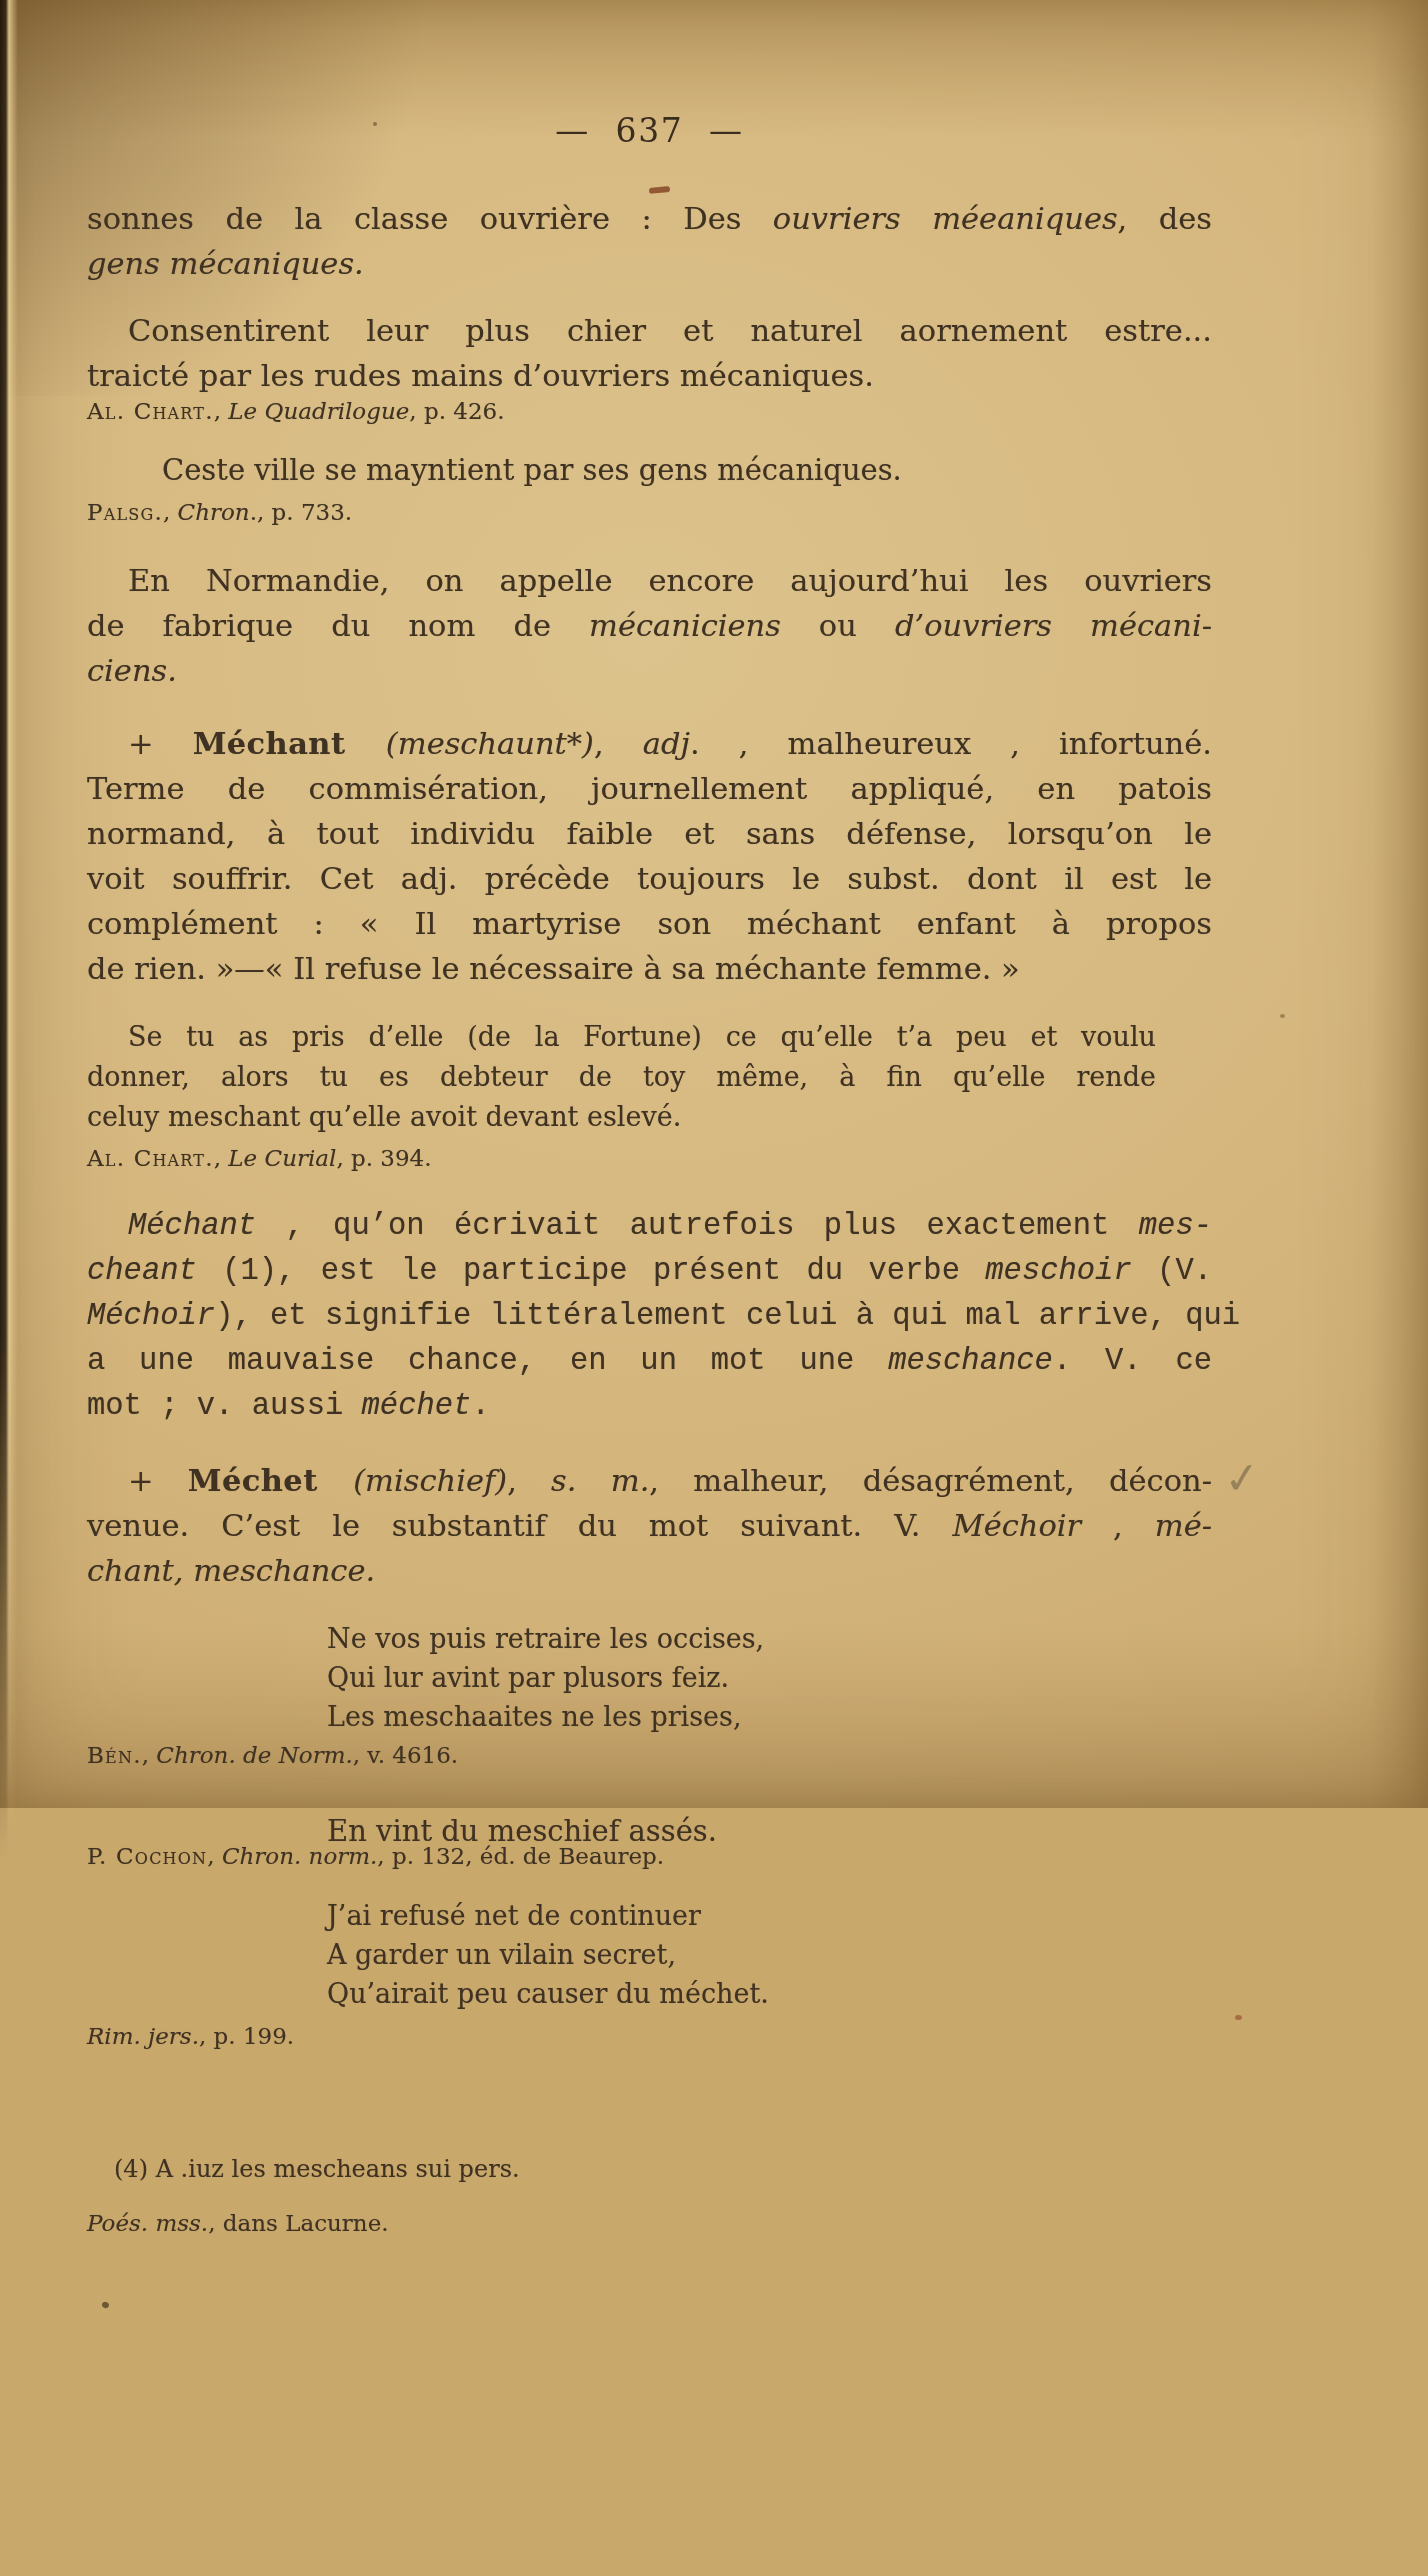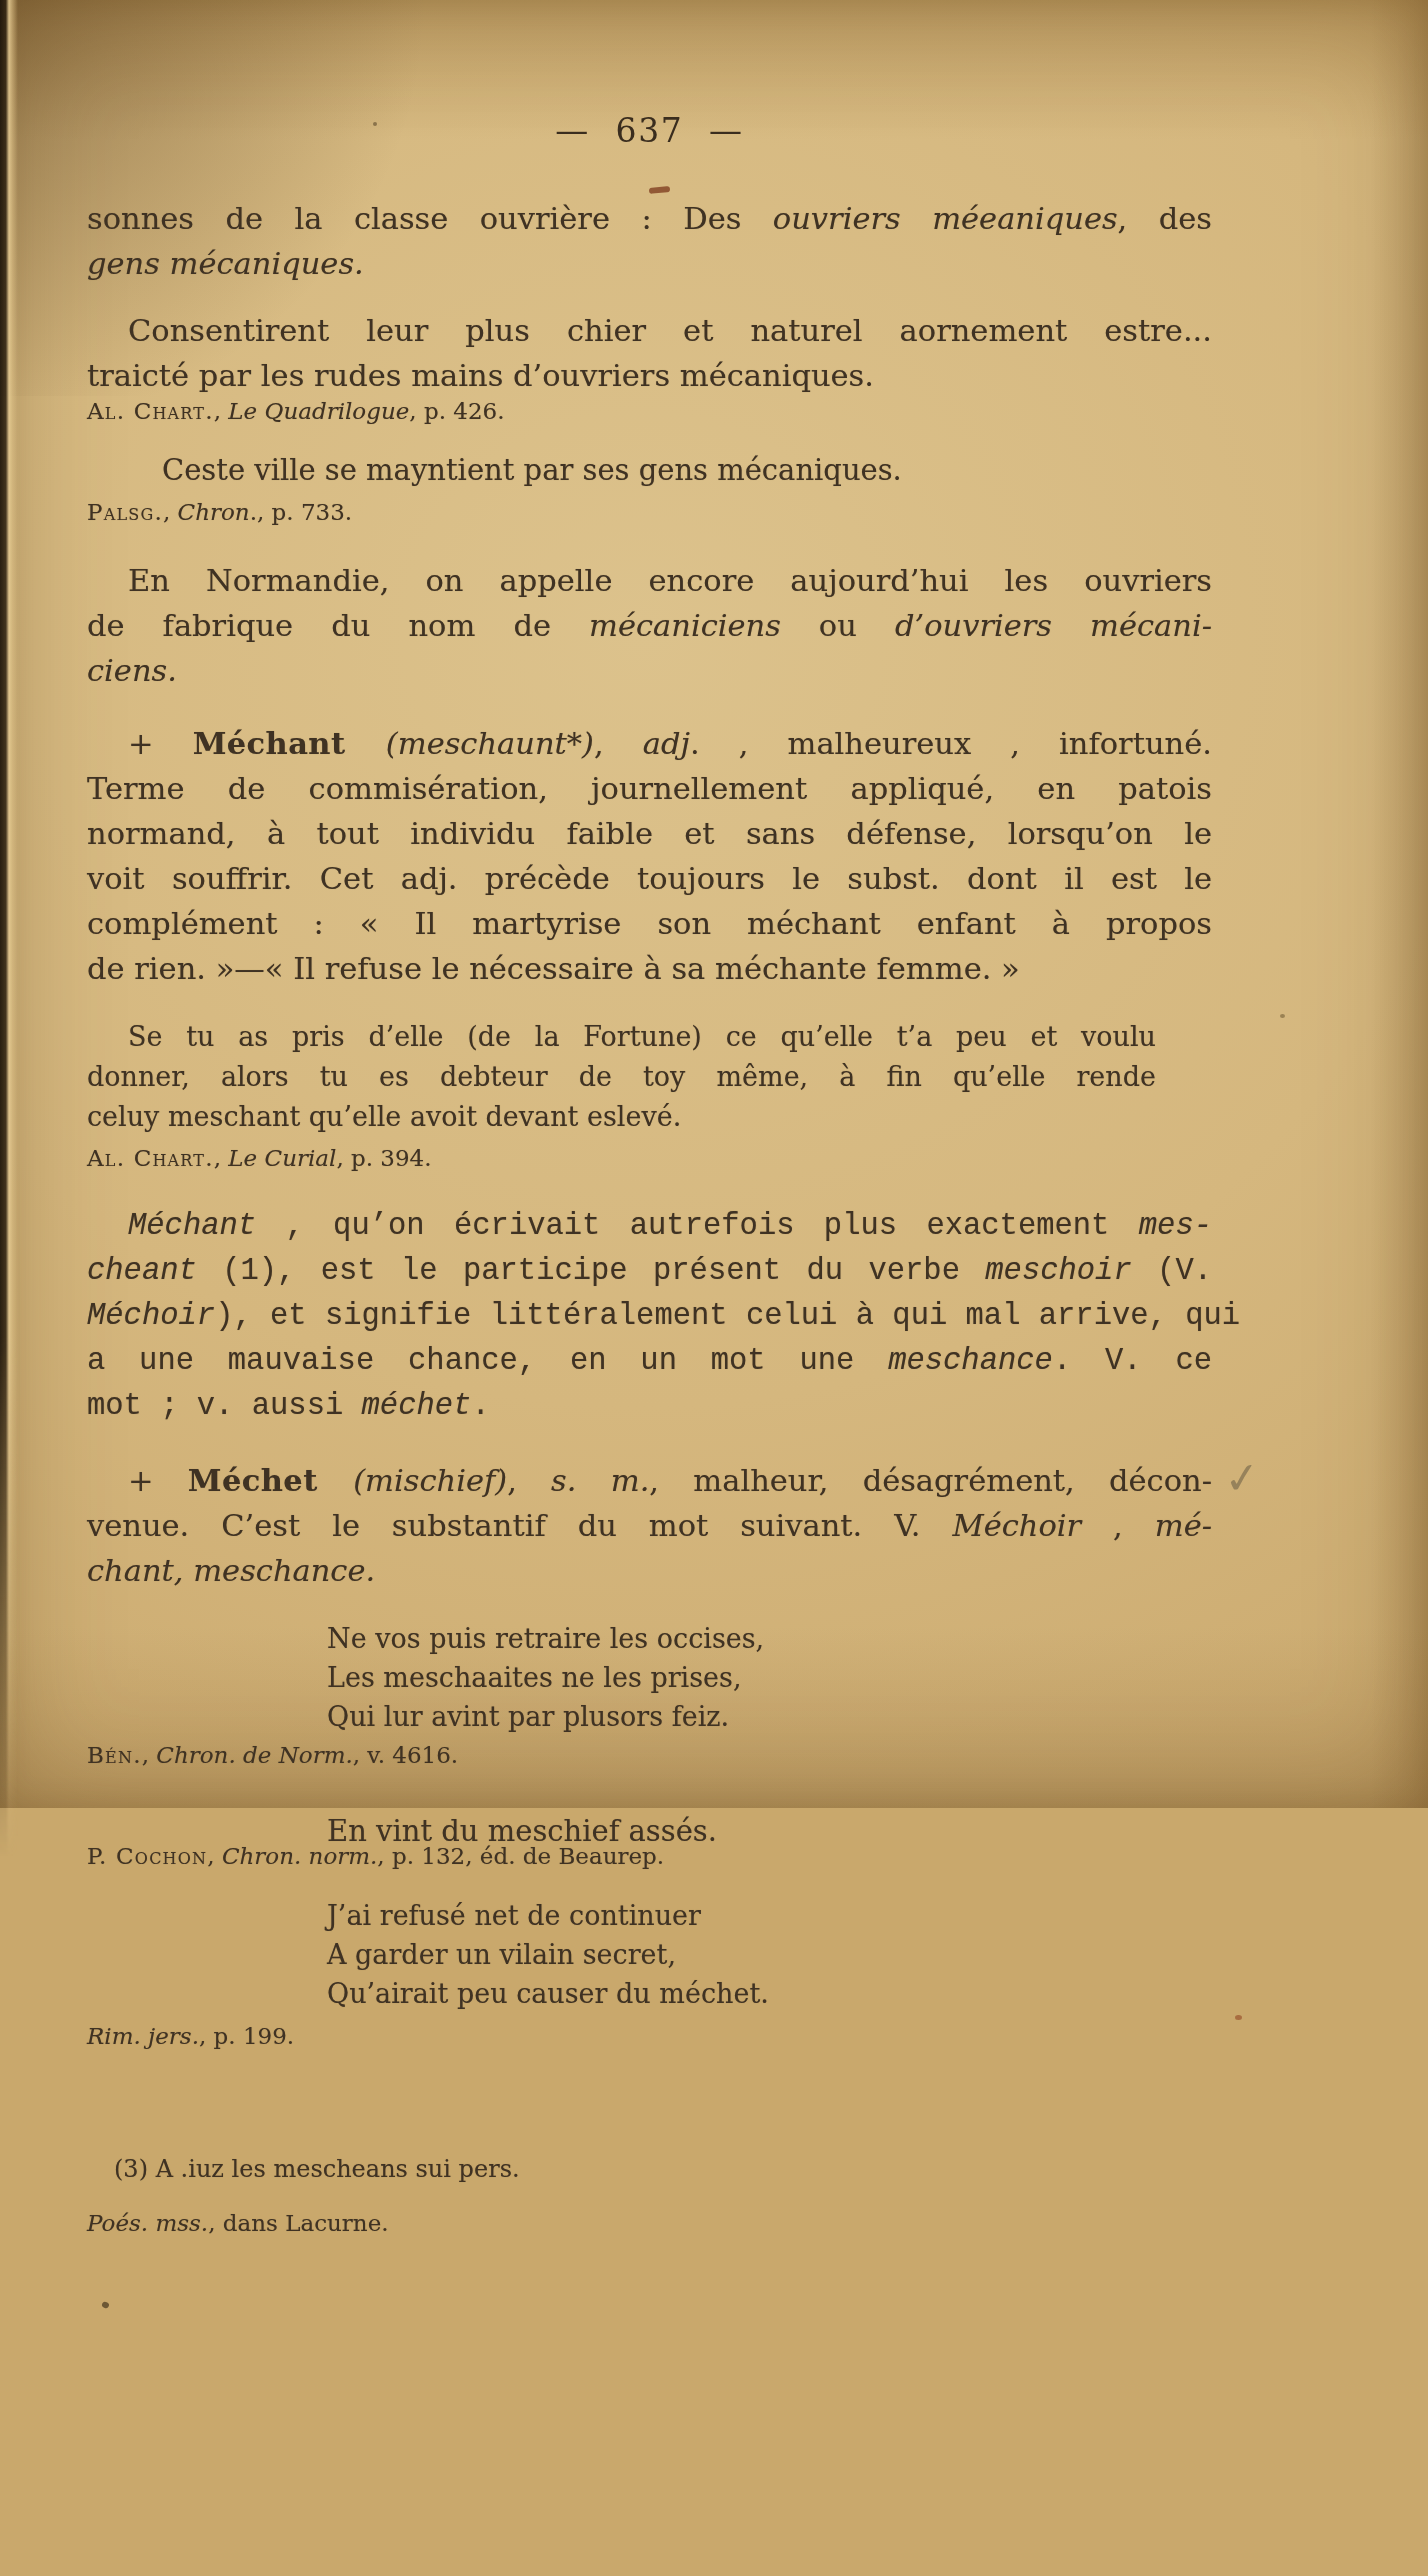--- a/index.html
+++ b/index.html
@@ -161,42 +161,42 @@
         <div class="line jline" data-name="paragraph-mechant-ecrivait-line-4"><span class="s-n" data-name="text-segment">a une mauvaise chance, en un mot une </span><span class="s-i" data-name="text-segment">meschance</span><span class="s-n" data-name="text-segment">. V. ce</span></div>
         <div class="line" data-name="paragraph-mechant-ecrivait-line-5"><span class="s-n" data-name="text-segment">mot ; v. aussi </span><span class="s-i" data-name="text-segment">méchet</span><span class="s-n" data-name="text-segment">.</span></div>
       </div>
       <div class="block entry indent" data-name="entry-mechet">
         <div class="line jline" data-name="entry-mechet-line-1"><span class="s-n" data-name="text-segment">+ </span><span class="s-b" data-name="text-segment">Méchet </span><span class="s-i" data-name="text-segment">(mischief)</span><span class="s-n" data-name="text-segment">, </span><span class="s-i" data-name="text-segment">s. m.</span><span class="s-n" data-name="text-segment">, malheur, désagrément, décon-</span></div>
         <div class="line jline" data-name="entry-mechet-line-2"><span class="s-n" data-name="text-segment">venue. C’est le substantif du mot suivant. V. </span><span class="s-i" data-name="text-segment">Méchoir</span><span class="s-n" data-name="text-segment"> , </span><span class="s-i" data-name="text-segment">mé-</span></div>
         <div class="line" data-name="entry-mechet-line-3"><span class="s-i" data-name="text-segment">chant, meschance.</span></div>
       </div>
       <div class="block poem" data-name="poem-ne-vos-puis">
         <div class="line" data-name="poem-ne-vos-puis-line-1"><span class="s-n" data-name="text-segment">Ne vos puis retraire les occises,</span></div>
+        <div class="line" data-name="poem-ne-vos-puis-line-3"><span class="s-n" data-name="text-segment">Qui lur avint par plusors feiz.</span></div>
         <div class="line" data-name="poem-ne-vos-puis-line-2"><span class="s-n" data-name="text-segment">Les meschaaites ne les prises,</span></div>
-        <div class="line" data-name="poem-ne-vos-puis-line-3"><span class="s-n" data-name="text-segment">Qui lur avint par plusors feiz.</span></div>
       </div>
       <div class="block citation" data-name="citation-chron-de-norm">
         <div class="line" data-name="citation-chron-de-norm-line-1"><span class="s-sc" data-name="text-segment">Bén.</span><span class="s-n" data-name="text-segment">, </span><span class="s-i" data-name="text-segment">Chron. de Norm.</span><span class="s-n" data-name="text-segment">, v. 4616.</span></div>
       </div>
       <div class="block quote-line" data-name="quote-en-vint">
         <div class="line" data-name="quote-en-vint-line-1"><span class="s-n" data-name="text-segment">En vint du meschief assés.</span></div>
       </div>
       <div class="block citation" data-name="citation-cochon">
         <div class="line" data-name="citation-cochon-line-1"><span class="s-sc" data-name="text-segment">P. Cochon</span><span class="s-n" data-name="text-segment">, </span><span class="s-i" data-name="text-segment">Chron. norm.</span><span class="s-n" data-name="text-segment">, p. 132, éd. de Beaurep.</span></div>
       </div>
       <div class="block poem" data-name="poem-jai-refuse">
         <div class="line" data-name="poem-jai-refuse-line-1"><span class="s-n" data-name="text-segment">J’ai refusé net de continuer</span></div>
         <div class="line" data-name="poem-jai-refuse-line-2"><span class="s-n" data-name="text-segment">A garder un vilain secret,</span></div>
         <div class="line" data-name="poem-jai-refuse-line-3"><span class="s-n" data-name="text-segment">Qu’airait peu causer du méchet.</span></div>
       </div>
       <div class="block citation" data-name="citation-rim-jers">
         <div class="line" data-name="citation-rim-jers-line-1"><span class="s-i" data-name="text-segment">Rim. jers.</span><span class="s-n" data-name="text-segment">, p. 199.</span></div>
       </div>
       <div class="block footnote" data-name="footnote-1">
-        <div class="line" data-name="footnote-1-line-1"><span class="s-n" data-name="text-segment">(3) A .iuz les mescheans sui pers.</span></div>
+        <div class="line" data-name="footnote-1-line-1"><span class="s-n" data-name="text-segment">(4) A .iuz les mescheans sui pers.</span></div>
       </div>
       <div class="block citation" data-name="citation-poes-mss">
         <div class="line" data-name="citation-poes-mss-line-1"><span class="s-i" data-name="text-segment">Poés. mss.</span><span class="s-n" data-name="text-segment">, dans Lacurne.</span></div>
       </div>
     </div>
 
   <div class="pencil-check" data-name="pencil-check-mark">✓</div>
   <div class="speck s1" data-name="paper-speck"></div>
   <div class="speck s2" data-name="paper-speck"></div>
   <div class="speck s3" data-name="paper-speck"></div>

